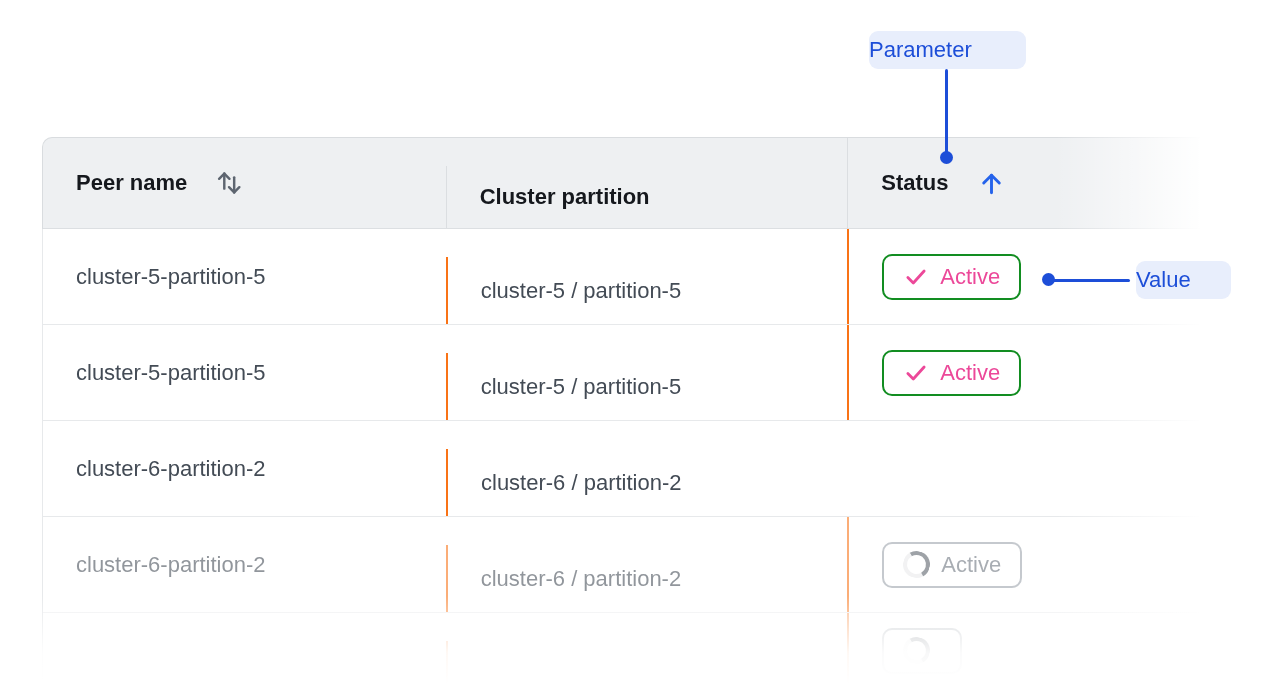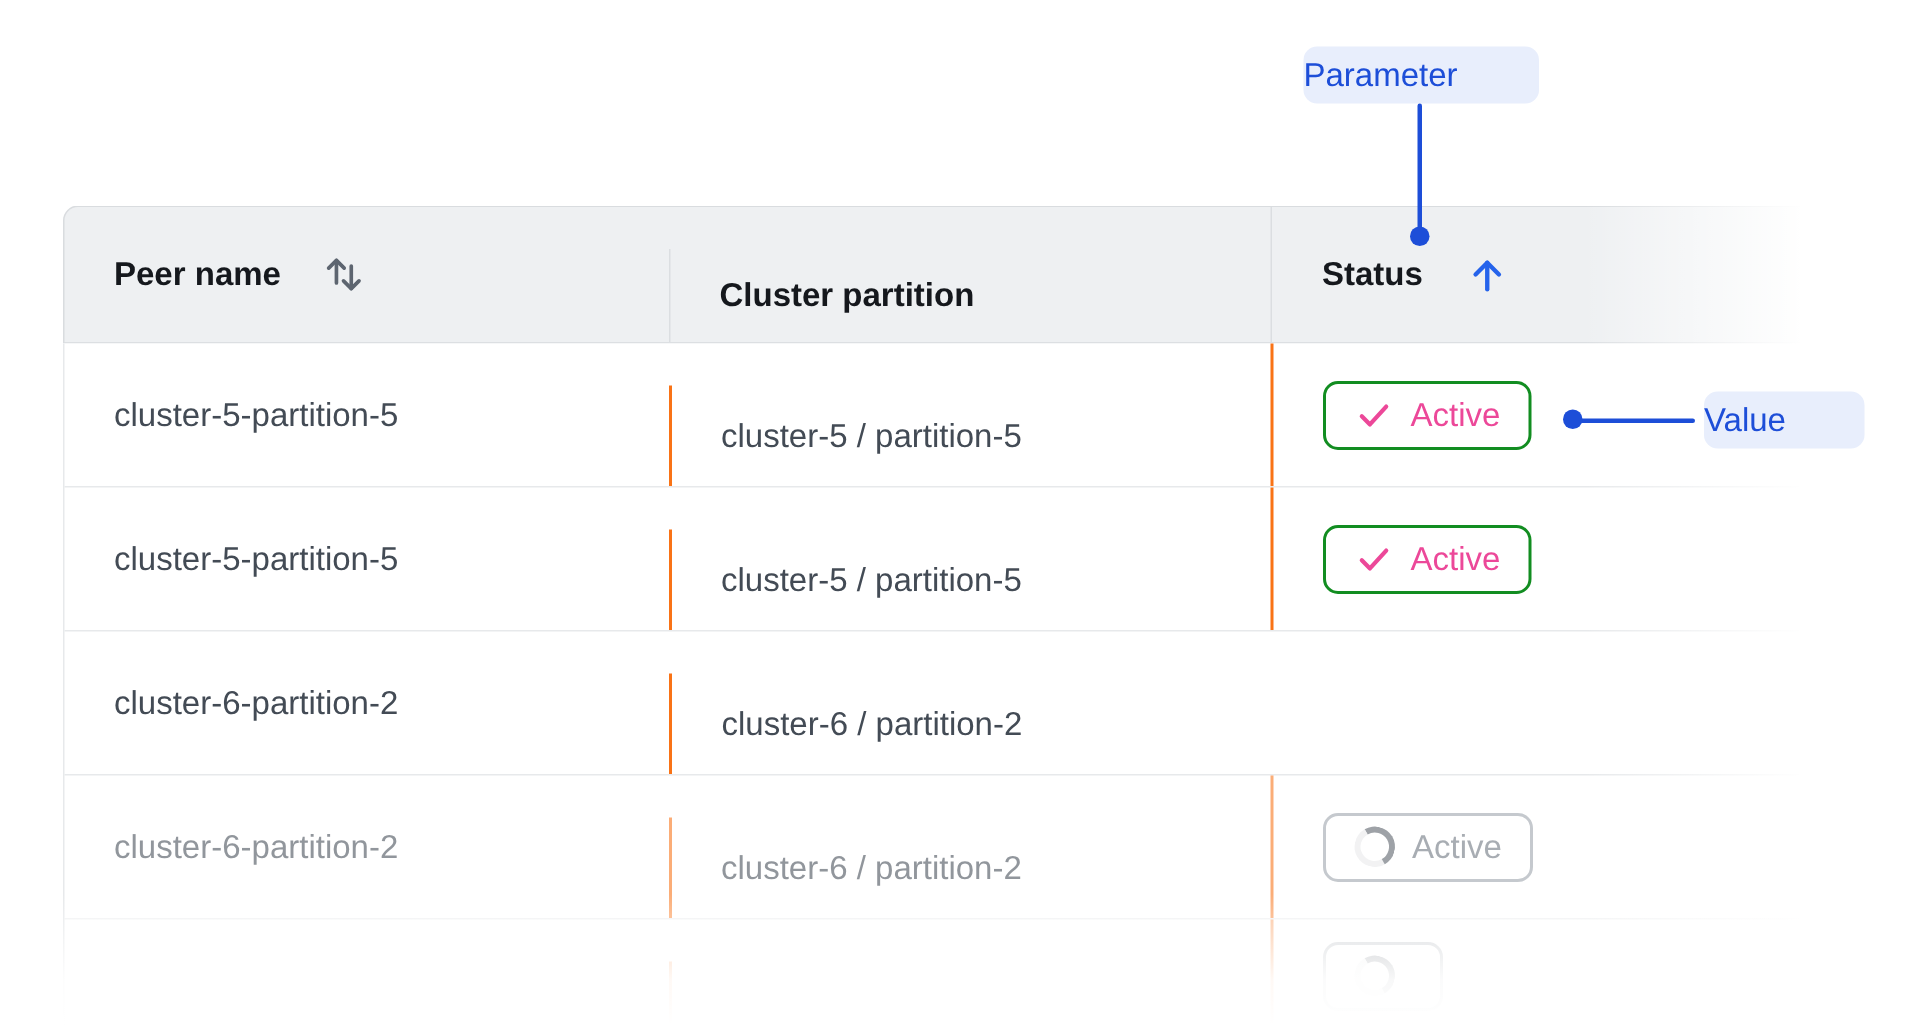--- a/index.html
+++ b/index.html
@@ -68,21 +68,21 @@
   }
 
   
   .anno { position:absolute; z-index:10; }
   .pill {
     display:flex; align-items:center; 
     background:#e8eefc; color:#1d4ed8; border-radius:9px;
     font-size:22px; font-weight:500;
   }
   #param-pill { left:869px; top:31px;  width:157px; height:38px; }
-  #value-pill { left:1136px; top:261px; width:107px;  height:38px; }
+  #value-pill { left:1136px; top:261px; width:95px;  height:38px; }
   .vline { left:945px; top:69px;  width:3px;  height:84px; background:#1d4ed8; border-radius:2px; }
   .hline { left:1053px; top:279px; width:77px; height:3px;  background:#1d4ed8; border-radius:2px; }
   .cdot  { width:13px; height:13px; border-radius:50%; background:#1d4ed8; }
   #param-dot { left:940px;  top:151px; }
   #value-dot { left:1042px; top:273px; }
 </style>
 </head>
 <body>
 
 <div class="stage">

